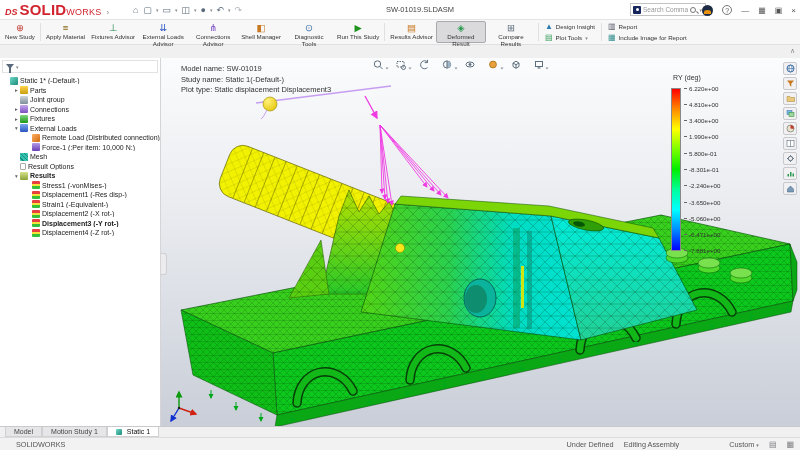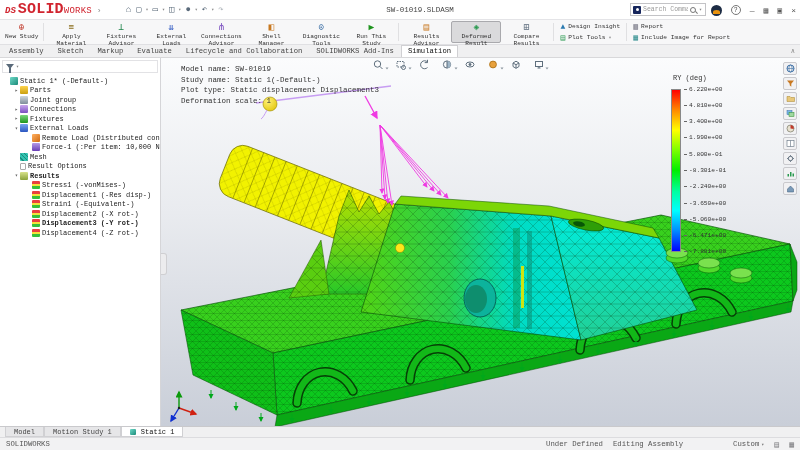--- a/index.html
+++ b/index.html
@@ -1,17 +1,17 @@
 <!DOCTYPE html>
 <html><head>
 <meta charset="utf-8">
 <style>
   * { margin:0; padding:0; box-sizing:border-box; }
   html,body { width:800px; height:450px; overflow:hidden; }
-  .app { position:relative; width:800px; height:450px; font-family:Liberation Mono, monospace; background:#f0f0f1; cursor:default; }
+  .app { position:relative; width:800px; height:450px; font-family:Liberation Sans, sans-serif; background:#f0f0f1; cursor:default; }
 
   
   .titlebar { position:absolute; left:0; top:0; width:800px; height:20px; background:#fff; border-bottom:1px solid #e4e4e7; display:flex; align-items:center; }
   .logo { display:flex; align-items:baseline; margin-left:5px; }
   .logo-ds { color:#d1242f; font-weight:bold; font-style:italic; font-size:9px; margin-right:2px; }
   .logo-solid { color:#d1242f; font-weight:bold; font-size:15px; letter-spacing:.2px; }
   .logo-works { color:#d1242f; font-size:9px; letter-spacing:.2px; }
   .logo-exp { color:#888; font-size:8px; margin-left:5px; }
   .qa { display:flex; align-items:center; margin-left:22px; gap:1px; }
   .qa-btn { font-size:9px; color:#5a6a7a; padding:0 2px; line-height:14px; }
@@ -88,21 +88,21 @@
   .taskpane { position:absolute; right:3px; top:4px; z-index:3; display:flex; flex-direction:column; gap:2px; }
   .vtool { width:14px; height:13px; background:#f1f1f3; border:1px solid #c9c9cd; border-radius:2px; display:flex; align-items:center; justify-content:center; }
   .collapse-handle { position:absolute; left:0; top:195px; width:6px; height:22px; background:#ececee; border:1px solid #cfcfd2; border-left:none; border-radius:0 3px 3px 0; z-index:3; }
 
   
   .bottomtabs { position:absolute; left:0; top:426px; width:800px; height:11px; background:#f0f0f1; border-top:1px solid #c9c9cc; display:flex; align-items:stretch; padding-left:5px; }
   .btab { padding:0 8px; font-size:7px; color:#444; background:#e6e6e8; border:1px solid #d0d0d3; border-top:none; display:flex; align-items:center; gap:3px; }
   .btab.active { background:#fff; color:#111; }
   .btab .ti-study { width:6px; height:6px; }
   .statusbar { position:absolute; left:0; top:437px; width:800px; height:13px; background:#f2f2f3; border-top:1px solid #dcdcdf; display:flex; align-items:center; font-size:7.3px; color:#555; }
-  .sb-left { margin-left:6px; }
+  .sb-left { margin-left:16px; }
   .sb-right { position:absolute; right:6px; display:flex; align-items:center; gap:10px; }
   .sb-gap { width:30px; }
   .sb-caret { font-size:5px; color:#777; margin-left:2px; }
   .sb-icon { font-size:8px; color:#7a7a7e; }
 </style>
 </head>
 <body>
 
 <div class="app">
 
@@ -209,29 +209,20 @@
           <span class="ricon" style="color:#556">▥</span>
           <span>Report</span>
         </div>
       <div class="srow">
           <span class="ricon" style="color:#2a8a8a">▦</span>
           <span>Include Image for Report</span>
         </div>
     </div>
   </div>
 
-  <div class="cmdtabs">
-    <div class="ctab">Assembly</div>
-    <div class="ctab">Sketch</div>
-    <div class="ctab">Markup</div>
-    <div class="ctab">Evaluate</div>
-    <div class="ctab">Lifecycle and Collaboration</div>
-    <div class="ctab">SOLIDWORKS Add-Ins</div>
-    <div class="ctab active">Simulation</div>
-  </div>
   <span class="ribbon-collapse">∧</span>
 
   <div class="panel">
     <div class="filterbox">
       <span class="funnel"></span>
       <span class="fcaret">▾</span>
     </div>
     <div class="trow l0">
         <span class="tarrow"></span>
         <span class="ticon ti-study"></span>
@@ -318,21 +309,20 @@
         <span class="tlabel">Displacement4 (-Z rot-)</span>
       </div>
   </div>
 
   <div class="viewport">
 
     <div class="annot">
       <div>Model name: SW-01019</div>
       <div>Study name: Static 1(-Default-)</div>
       <div>Plot type: Static displacement Displacement3</div>
-      <div>Deformation scale: 1</div>
     </div>
 
     <svg class="scene" width="639" height="368" viewBox="0 0 639 368">
       <defs>
         <pattern id="mF" width="7" height="7" patternUnits="userSpaceOnUse">
             <path d="M0 7L7 0M0 0L7 7M0 3.5H7" stroke="#064206" stroke-width="0.35" opacity="0.55" fill="none"></path>
           </pattern>
         <pattern id="mC" width="12" height="12" patternUnits="userSpaceOnUse">
             <path d="M0 12L12 0M0 0L12 12M0 6H12" stroke="#073607" stroke-width="0.45" opacity="0.5" fill="none"></path>
           </pattern>

